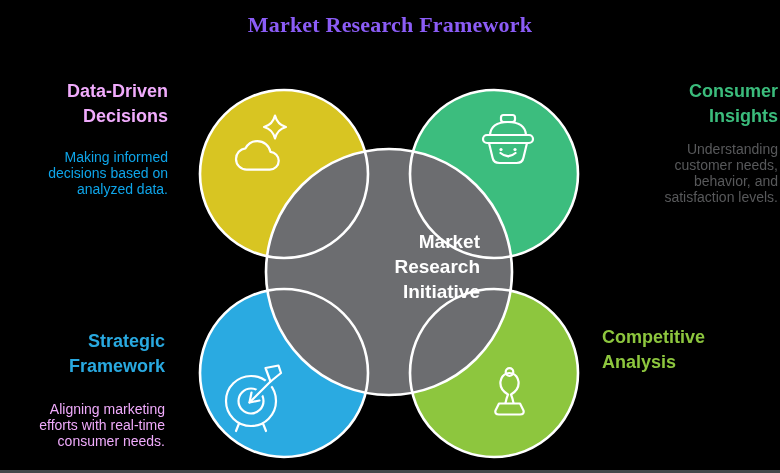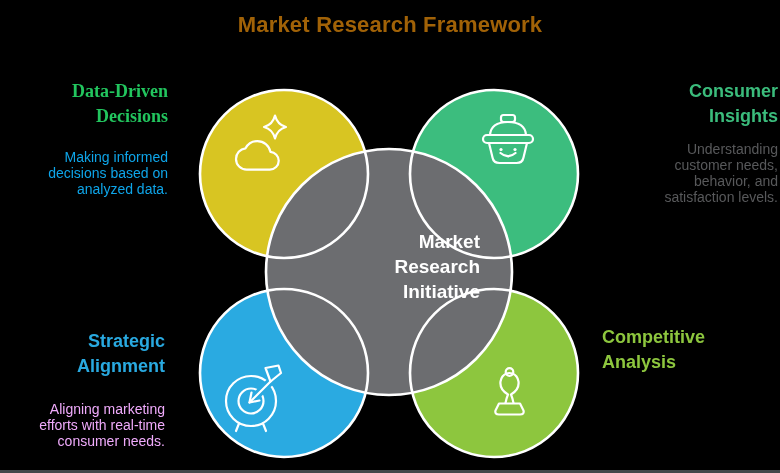--- a/index.html
+++ b/index.html
@@ -34,21 +34,21 @@
     text-align:right;font-size:19px;font-weight:bold;line-height:25px;
     white-space:pre-line;
   }
   .bottom-bar{position:absolute;left:0;bottom:0;width:780px;height:3px;}
 </style>
 </head>
 <body>
 
 <div class="stage" style="background-color: rgb(0, 0, 0);">
 
-  <h1 class="title" style="color: #a16207;">Market Research Framework</h1>
+  <h1 class="title" style="color: #8b5cf6; font-family: Liberation Serif, serif;">Market Research Framework</h1>
 
   <svg class="diagram-svg" width="780" height="473" viewBox="0 0 780 473">
 
     <circle cx="284" cy="174" r="84" fill="#d8c522"></circle>
     <circle cx="494" cy="174" r="84" fill="#3cbd7e"></circle>
     <circle cx="284" cy="373" r="84" fill="#2aaae1"></circle>
     <circle cx="494" cy="373" r="84" fill="#8dc63e"></circle>
     <circle cx="389" cy="272" r="123" fill="#6c6d70"></circle>
 
     <g fill="none" stroke="#ffffff" stroke-width="2.6">
@@ -96,39 +96,39 @@
       <path d="M505.5 403 Q506.5 398 508 394.5 Q499.5 389.5 500.5 381.5 Q501.5 375.5 506.5 373.5 Q509 372.5 512.5 373.5 Q517.5 375.5 518.5 381.5 Q519.5 389.5 511 394.5 Q512.5 398 513.5 403"></path>
       <path d="M499 403.5 H520 L523.5 410.5 Q524.5 414.5 520 414.5 H499 Q494.5 414.5 495.5 410.5 Z"></path>
     </g>
   </svg>
 
   <div class="center-label" style="color: rgb(255, 255, 255);">Market
 Research
 Initiative</div>
 
   <div class="node-label tl">
-    <div class="node-title" style="color: #22c55e; font-family: Liberation Serif, serif;">Data-Driven
+    <div class="node-title" style="color: #f0abfc;">Data-Driven
 Decisions</div>
     <div class="node-desc" style="color: #0ea5e9;">Making informed
 decisions based on
 analyzed data.</div>
   </div>
 
   <div class="node-label tr">
     <div class="node-title" style="color: rgb(59, 188, 124);">Consumer
 Insights</div>
     <div class="node-desc" style="color: rgb(88, 89, 91);">Understanding
 customer needs,
 behavior, and
 satisfaction levels.</div>
   </div>
 
   <div class="node-label bl">
     <div class="node-title" style="color: rgb(41, 169, 224);">Strategic
-Alignment</div>
+Framework</div>
     <div class="node-desc" style="color: #f0abfc;">Aligning marketing
 efforts with real-time
 consumer needs.</div>
   </div>
 
   <div class="node-label br">
     <div class="node-title" style="color: rgb(141, 198, 62);">Competitive
 Analysis</div>
   </div>
 

